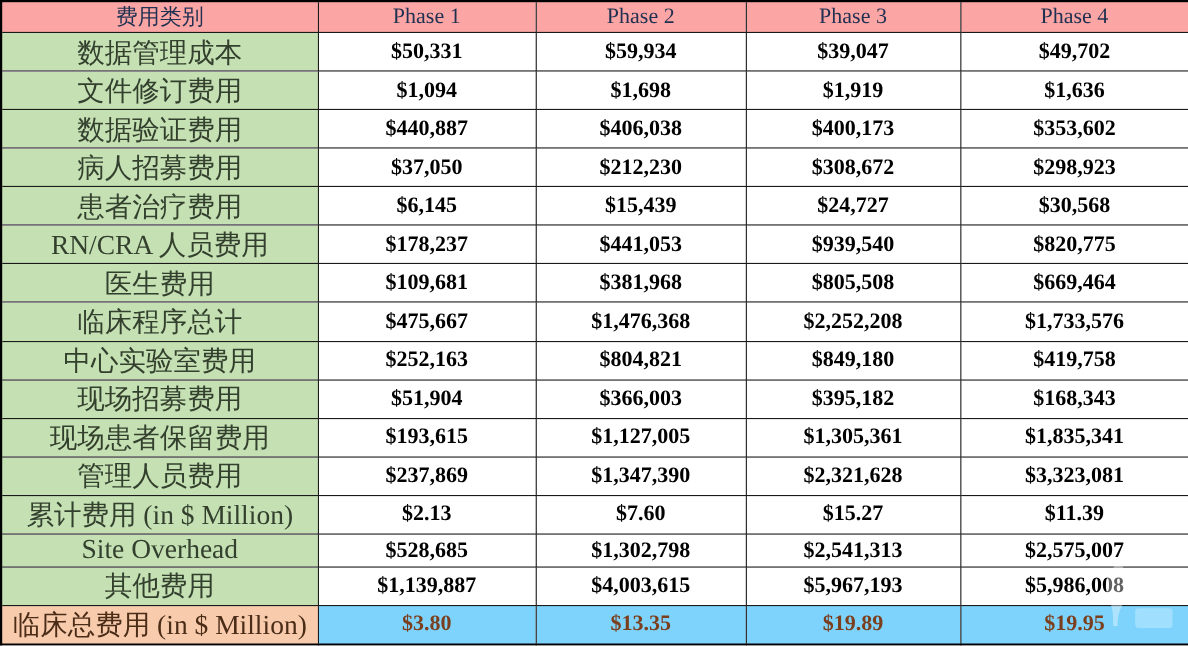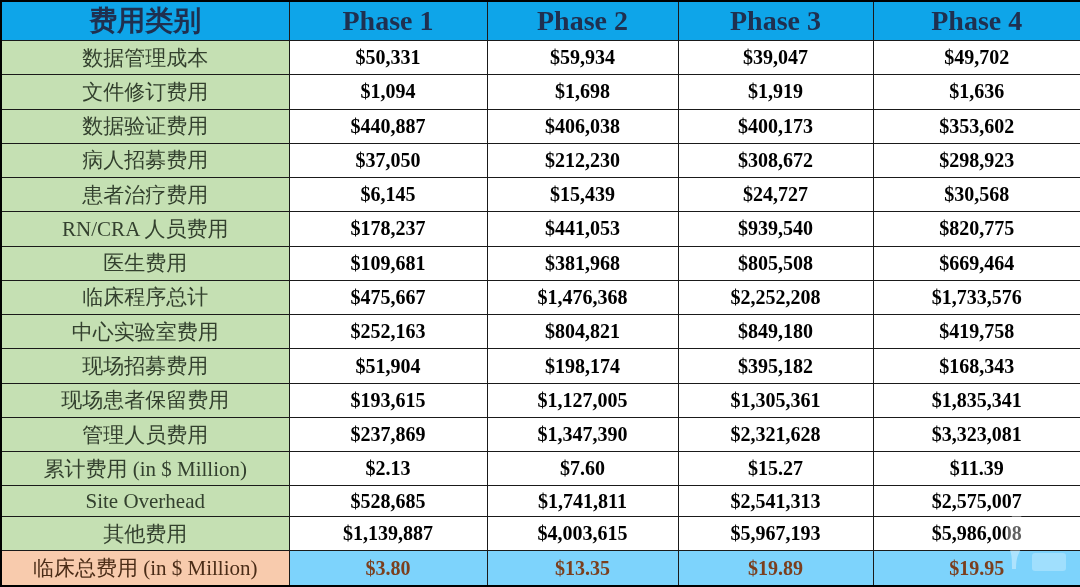--- a/index.html
+++ b/index.html
@@ -21,31 +21,31 @@
     border: 1px solid #1a1a1a;
     text-align: center;
     vertical-align: middle;
     padding: 0 2px;
     overflow: hidden;
     white-space: nowrap;
   }
   table.cost-table { border: 2px solid #000; }
   
   tr.header-row th {
-    background: #0ea5e9;
+    background: #fca5a5;
     color: #1f3050;
-    font-weight: 700;
-    font-size: 28px;
+    font-weight: 400;
+    font-size: 20px;
   }
   
   td.row-label {
     background: #c5e0b3;
     color: #33402e;
     font-weight: 400;
-    font-size: 21px;
+    font-size: 25px;
   }
   
   td.value-cell {
     background: #ffffff;
     color: #000000;
     font-weight: 700;
     font-size: 20px;
   }
   
   tr.total-row td.row-label {
@@ -151,21 +151,21 @@
         <tr>
           <td class="row-label">中心实验室费用</td>
           <td class="value-cell">$252,163</td>
           <td class="value-cell">$804,821</td>
           <td class="value-cell">$849,180</td>
           <td class="value-cell">$419,758</td>
         </tr>
         <tr>
           <td class="row-label">现场招募费用</td>
           <td class="value-cell">$51,904</td>
-          <td class="value-cell">$198,174</td>
+          <td class="value-cell">$366,003</td>
           <td class="value-cell">$395,182</td>
           <td class="value-cell">$168,343</td>
         </tr>
         <tr>
           <td class="row-label">现场患者保留费用</td>
           <td class="value-cell">$193,615</td>
           <td class="value-cell">$1,127,005</td>
           <td class="value-cell">$1,305,361</td>
           <td class="value-cell">$1,835,341</td>
         </tr>
@@ -179,21 +179,21 @@
         <tr>
           <td class="row-label">累计费用 (in $ Million)</td>
           <td class="value-cell">$2.13</td>
           <td class="value-cell">$7.60</td>
           <td class="value-cell">$15.27</td>
           <td class="value-cell">$11.39</td>
         </tr>
         <tr>
           <td class="row-label">Site Overhead</td>
           <td class="value-cell">$528,685</td>
-          <td class="value-cell">$1,741,811</td>
+          <td class="value-cell">$1,302,798</td>
           <td class="value-cell">$2,541,313</td>
           <td class="value-cell">$2,575,007</td>
         </tr>
         <tr>
           <td class="row-label">其他费用</td>
           <td class="value-cell">$1,139,887</td>
           <td class="value-cell">$4,003,615</td>
           <td class="value-cell">$5,967,193</td>
           <td class="value-cell">$5,986,008</td>
         </tr>

